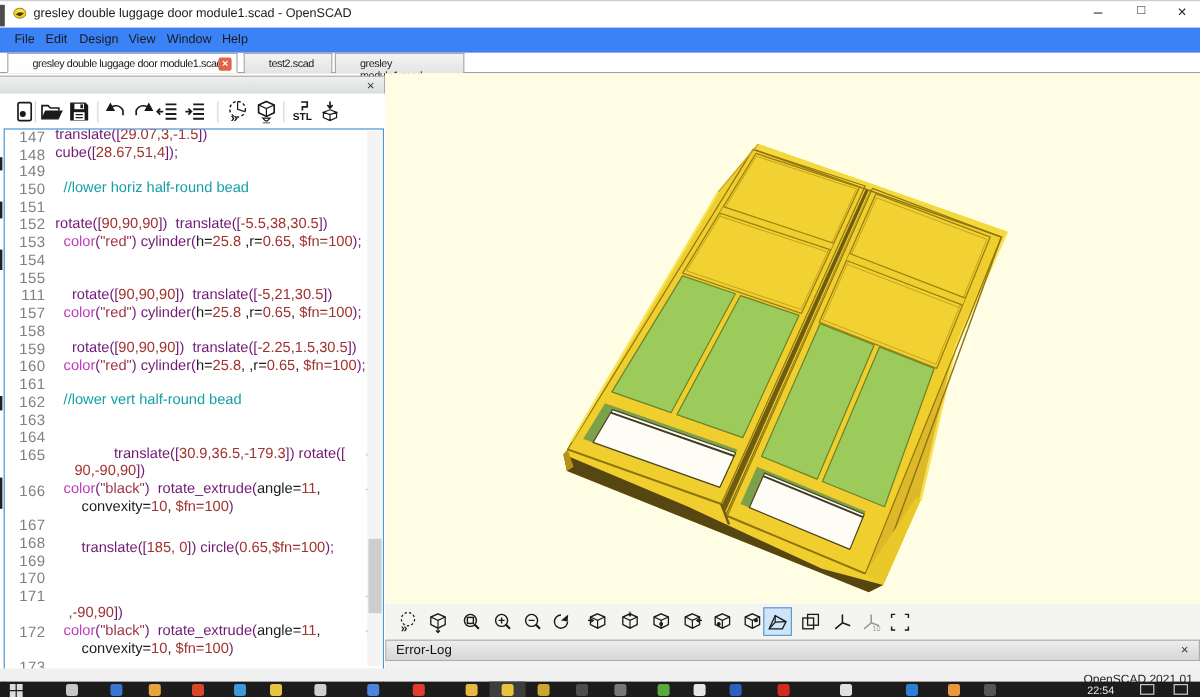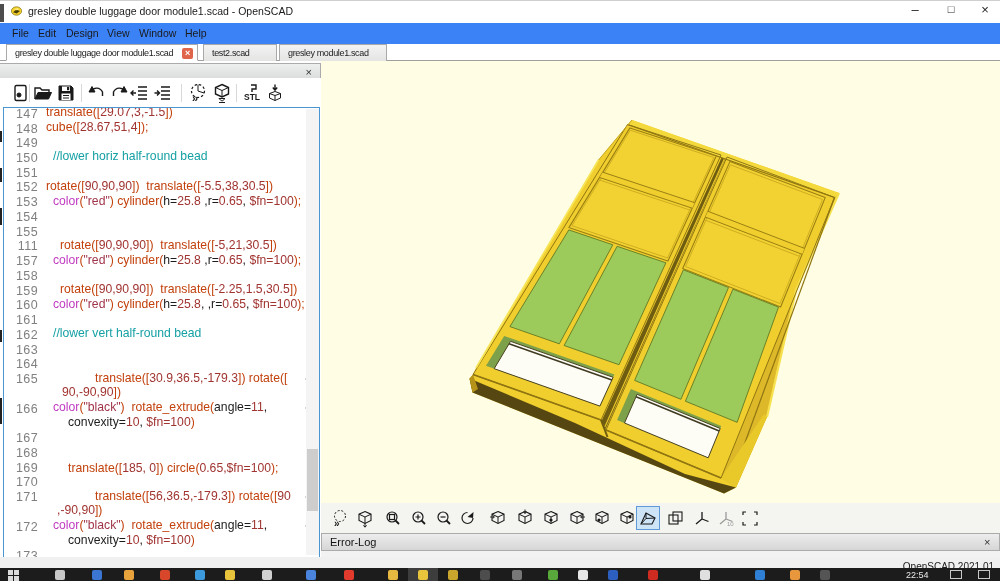--- a/index.html
+++ b/index.html
@@ -6,32 +6,32 @@
 .abs{position:absolute}
 
 #titlebar{left:0;top:0;width:1000px;height:23px;background:#fff;border-top:1px solid #cfcfcf}
 #title{left:28px;top:5px;font-size:10.5px;color:#1a1a1a}
 
 #menubar{left:0;top:23px;width:1000px;height:21px;background:#3b82f6}
 .mi{position:absolute;top:4px;font-size:10.5px;color:#1a1a1a}
 
 #tabbar{left:0;top:44px;width:1000px;height:17px;background:#fff;border-bottom:1px solid #9f9f9f}
 .tab{position:absolute;top:0;height:17px;font-size:9px;letter-spacing:-0.35px;color:#222;
- border:1px solid #a9a9a9;border-bottom:none;background:linear-gradient(#f3f3f3,#e4e4e3);padding:3px 6px 0 8px}
+ border:1px solid #a9a9a9;border-bottom:none;background:linear-gradient(#f3f3f3,#e4e4e3);padding:3px 6px 0 20px}
 .tab.active{background:#fff;border-bottom:1px solid #fff}
 .tab.active{background:linear-gradient(#ffffff,#fdfdfd)}
 
 #edhead{left:0;top:63px;width:321px;height:17px;
  background:linear-gradient(#eef0f0,#d4d6d6);border:1px solid #ababab;border-left:none;
  font-size:11px;color:#111;padding:20px 0 0 8px;font-weight:bold}
 #edtools{left:0;top:78px;width:321px;height:29px;background:#fff}
 #codewrap{left:3px;top:107px;width:317px;height:494px;border:1px solid #4a96d2;background:#fff;overflow:hidden}
 .ln{position:absolute;left:0;width:34px;text-align:right;font-size:12.5px;letter-spacing:0.4px;color:#808080}
 .cl{position:absolute;font-size:12.2px;white-space:pre;color:#1c1c1c}
-.k{color:#c2410c}.n{color:#a03431}.c{color:#15a0a4}.m{color:#c03ac0}.s{color:#a03449}.d{color:#1c1c1c}
+.k{color:#701a75}.n{color:#a03431}.c{color:#15a0a4}.m{color:#c03ac0}.s{color:#a03449}.d{color:#1c1c1c}
 
 #vsb{left:302px;top:1px;width:13px;height:446px;background:#f4f4f4}
 #vsbthumb{left:1px;top:340px;width:11px;height:62px;background:#cdcdcd}
 
 #viewport{left:321px;top:61px;width:679px;height:442px;background:#fffee5}
 
 #vtools{left:321px;top:503px;width:679px;height:30px;background:#f4f4f1}
 
 #elog{left:321px;top:533px;width:679px;height:18px;
  background:linear-gradient(#ededed,#d6d6d6);border:1px solid #ababab;
@@ -203,25 +203,24 @@
     <div class="ln" style="top:234.7px">163</div>
     <div class="ln" style="top:249.4px">164</div>
     <div class="ln" style="top:264.2px">165</div>
     <div class="cl" style="left:91px;top:262.7px"><span class="k">translate(</span><span class="k">[</span><span class="n">30.9</span><span class="n">,</span><span class="n">36.5</span><span class="n">,</span><span class="n">-179.3</span><span class="k">]</span><span class="k">) rotate([</span></div>
     <div class="cl" style="left:58px;top:277.4px"><span class="n">90</span><span class="n">,</span><span class="n">-90</span><span class="n">,</span><span class="n">90</span><span class="k">])</span></div>
     <div class="ln" style="top:293.7px">166</div>
     <div class="cl" style="left:49px;top:292.2px"><span class="m">color</span><span class="k">(</span><span class="s">"black"</span><span class="k">)  rotate_extrude(</span><span class="d">angle=</span><span class="n">11</span><span class="d">,</span></div>
     <div class="cl" style="left:64px;top:306.9px"><span class="d">convexity=</span><span class="n">10</span><span class="d">, </span><span class="n">$fn=</span><span class="n">100</span><span class="k">)</span></div>
     <div class="ln" style="top:323.2px">167</div>
     <div class="ln" style="top:337.9px">168</div>
-    <div class="cl" style="left:64px;top:353px"><span class="k">translate(</span><span class="k">[</span><span class="n">185</span><span class="n">,</span><span class="n"> 0</span><span class="k">]</span><span class="k">) circle(</span><span class="n">0.65</span><span class="n">,</span><span class="n">$fn=</span><span class="n">100</span><span class="k">);</span></div>
+    <div class="cl" style="left:64px;top:341px"><span class="k">translate(</span><span class="k">[</span><span class="n">185</span><span class="n">,</span><span class="n"> 0</span><span class="k">]</span><span class="k">) circle(</span><span class="n">0.65</span><span class="n">,</span><span class="n">$fn=</span><span class="n">100</span><span class="k">);</span></div>
     <div class="ln" style="top:352.7px">169</div>
     <div class="ln" style="top:367.4px">170</div>
     <div class="ln" style="top:382.2px">171</div>
-    <div class="cl" style="left:91px;top:380.7px"><span class="k">translate(</span><span class="k">[</span><span class="n">56</span><span class="n">,</span><span class="n">36.5</span><span class="n">,</span><span class="n">-179.3</span><span class="k">]</span><span class="k">) rotate([</span><span class="n">90</span></div>
     <div class="cl" style="left:53px;top:395.4px"><span class="n">,-90</span><span class="n">,</span><span class="n">90</span><span class="k">])</span></div>
     <div class="ln" style="top:411.7px">172</div>
     <div class="cl" style="left:49px;top:410.2px"><span class="m">color</span><span class="k">(</span><span class="s">"black"</span><span class="k">)  rotate_extrude(</span><span class="d">angle=</span><span class="n">11</span><span class="d">,</span></div>
     <div class="cl" style="left:64px;top:425.0px"><span class="d">convexity=</span><span class="n">10</span><span class="d">, </span><span class="n">$fn=</span><span class="n">100</span><span class="k">)</span></div>
     <div class="ln" style="top:441.2px">173</div>
     <svg class="abs" style="left:300px;top:266px" width="9" height="9" viewBox="0 0 9 9">
       <path d="M7.5 1 L7.5 5 L2 5 M4 3 L2 5 L4 7" stroke="#8a8a8a" stroke-width="1.2" fill="none"></path>
     </svg>
     <svg class="abs" style="left:300px;top:295px" width="9" height="9" viewBox="0 0 9 9">
       <path d="M7.5 1 L7.5 5 L2 5 M4 3 L2 5 L4 7" stroke="#8a8a8a" stroke-width="1.2" fill="none"></path>

